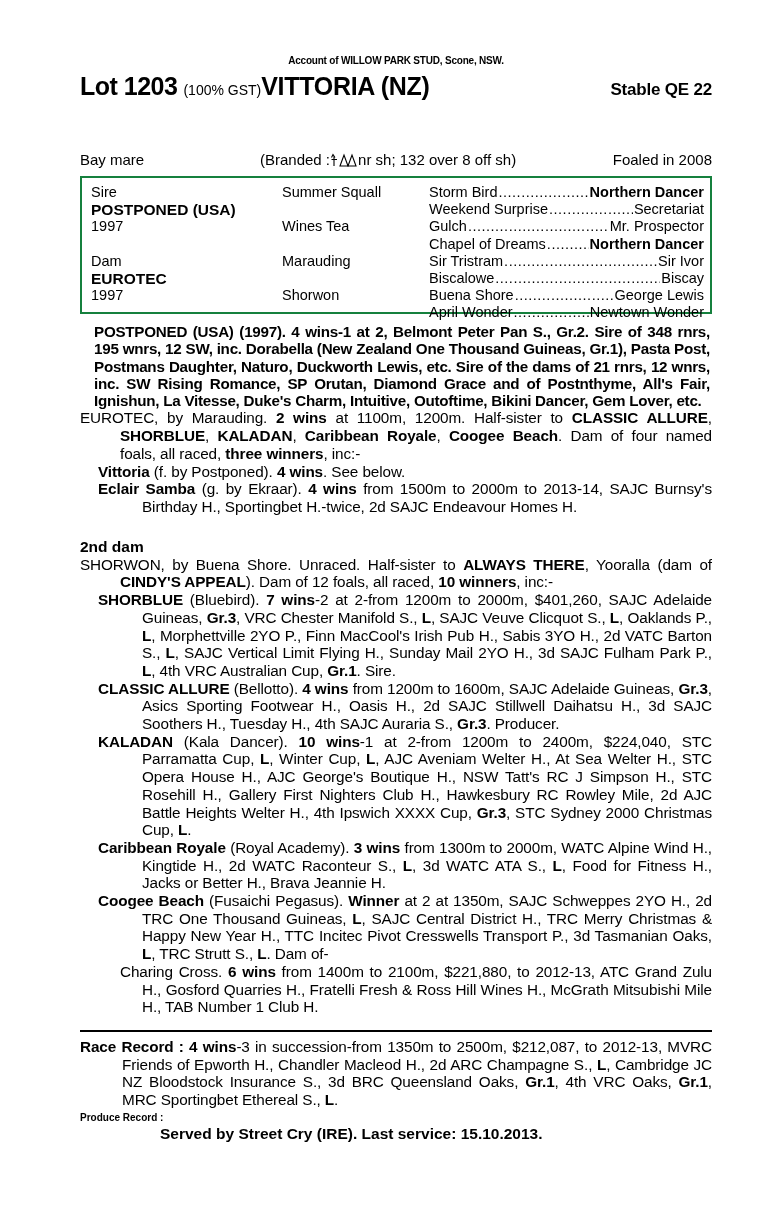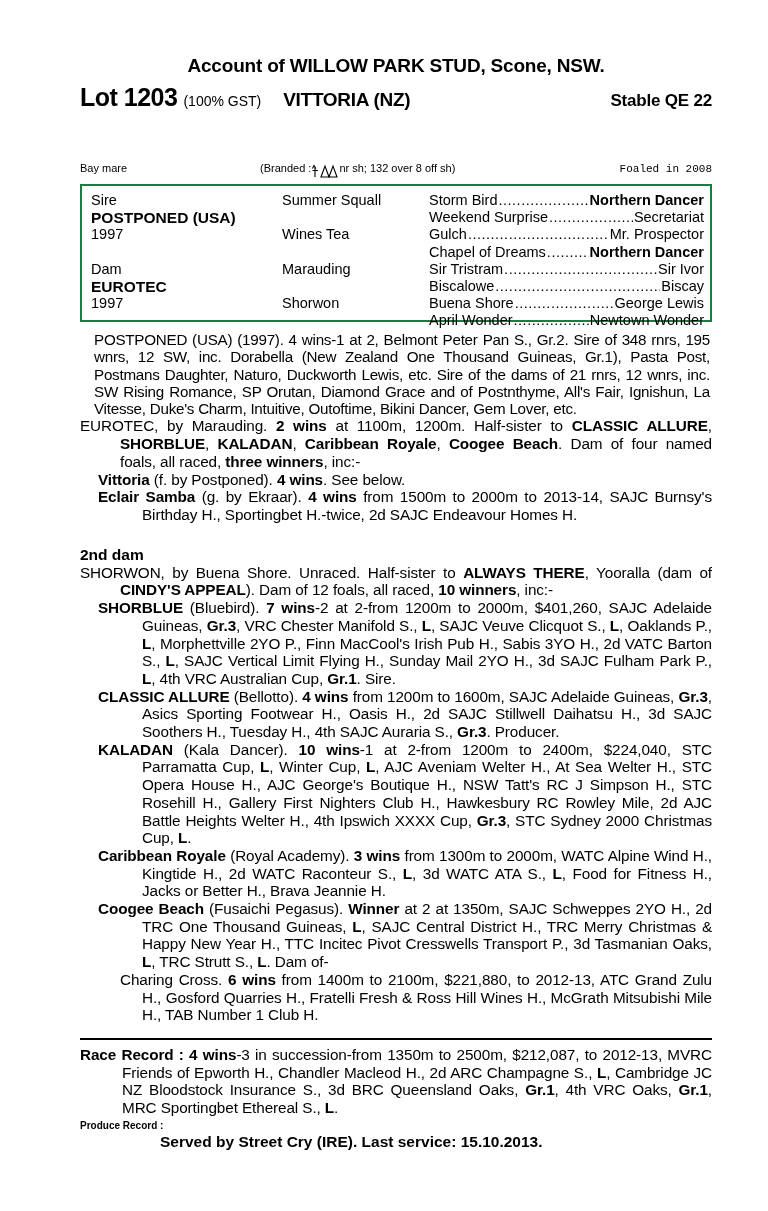--- a/index.html
+++ b/index.html
@@ -24,70 +24,69 @@
     position: absolute;
     left: 80px;
     top: 0;
     width: 632px;
   }
 
   
   .account-line {
     text-align: center;
     font-weight: bold;
-    font-size: 19px;
+    font-size: 10px;
     letter-spacing: -0.2px;
     margin-top: 55px;
     white-space: nowrap;
   }
   .lot-row {
     display: flex;
     align-items: baseline;
     margin-top: 6px;
     white-space: nowrap;
   }
   .lot-no {
     font-size: 25px;
     font-weight: bold;
     letter-spacing: -0.5px;
   }
   .gst {
     font-size: 14px;
     margin-left: 6px;
   }
   .horse-name {
-    font-size: 19px;
+    font-size: 25px;
     font-weight: bold;
     letter-spacing: -0.3px;
-    margin-left: 22px;
   }
   .stable {
     font-size: 17px;
     font-weight: bold;
     margin-left: auto;
     letter-spacing: -0.2px;
   }
   .detail-row {
     display: flex;
     align-items: baseline;
     margin-top: 5px;
-    font-size: 11px;
+    font-size: 15px;
     white-space: nowrap;
   }
   .colour-sex { width: 180px; }
   .brand-text { flex: 0 0 auto; display: inline-flex; align-items: flex-start; margin-top: 45px; }
   .brand-mark {
     display: inline-block;
     width: 26px;
     height: 14px;
     position: relative;
     top: 2px;
     margin: 0 1px;
   }
-  .foaled { margin-left: auto; font-family: Liberation Mono, monospace; }
+  .foaled { margin-left: auto; }
 
   
   .ped-table {
     margin-top: 8px;
     border: 2px solid #15803d;
     padding: 5px 0 6px 0;
     position: relative;
     height: 138px;
     box-sizing: border-box;
   }
@@ -113,21 +112,21 @@
     flex: 1 1 auto;
     overflow: hidden;
     white-space: nowrap;
     letter-spacing: 0.5px;
     margin: 0 1px;
     font-size: 14.5px;
   }
   .gp-b { flex: 0 0 auto; }
   .gp-b.bold { font-weight: bold; }
   .sire-note {
-    font-weight: normal;
+    font-weight: bold;
     font-size: 15.2px;
     line-height: 17.3px;
     text-align: justify;
     margin-top: 9px;
     margin-left: 14px;
     margin-right: 2px;
     letter-spacing: -0.25px;
   }
   .section-head {
     font-weight: bold;

